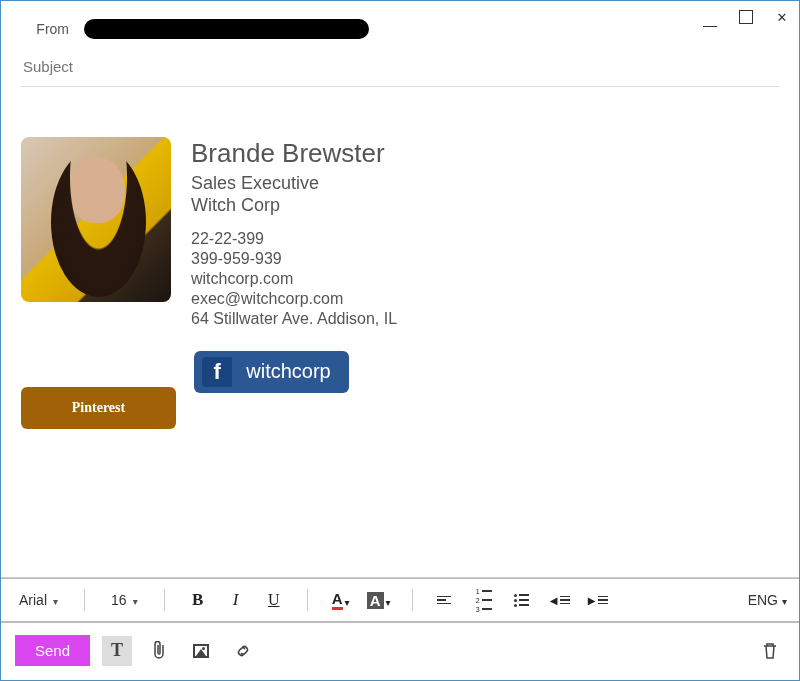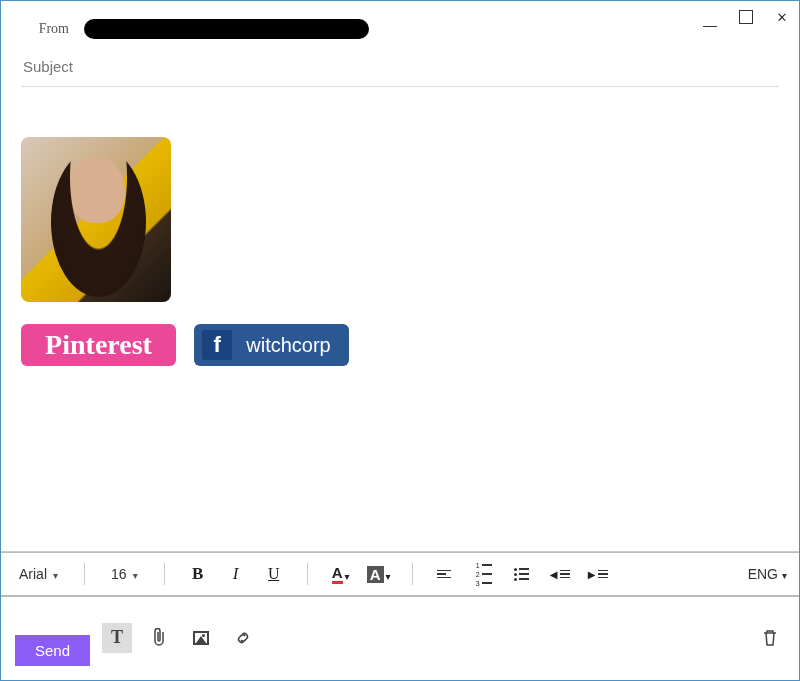--- a/index.html
+++ b/index.html
@@ -45,21 +45,20 @@
     align-items: center;
     padding: 8px 0;
     position: relative;
   }
   .field-label {
     width: 48px;
     text-align: right;
     font-size: 14px;
     color: #555;
     margin-right: 15px;
-    font-family: Liberation Serif, serif;
   }
   .redacted {
     background: #000;
     height: 20px;
     width: 285px;
     border-radius: 10px;
   }
   .to-row { border-bottom: 1px solid #ddd; padding-bottom:12px;}
   .to-input {
     border: none;
@@ -135,21 +134,21 @@
     border-radius: 6px;
     display: flex;
     align-items: center;
     justify-content: center;
     color: #fff;
     font-size: 20px;
     padding: 0 18px;
     gap: 14px;
     min-width:155px;
   }
-  .pinterest { background: #ec4899; font-family: cursive; font-weight:bold; font-size:28px;}
+  .pinterest { background: #a16207; font-family: cursive; font-weight:bold; font-size:14px;margin-top:36px;}
   .facebook { background: #2b5893; }
   .fb-icon {
     background:#1a4480;
     width:30px; height:30px;
     display:flex; align-items:center; justify-content:center;
     font-weight:bold; font-size:22px;
     margin-left:-10px;
     border-radius:3px 0 0 3px;
   }
   .toolbar-area { border-top:1px solid #ccc; }
@@ -192,26 +191,25 @@
   .indent-icon .bars span{width:10px;height:1.5px;background:#333;}
   .lang { margin-left:auto; display:flex; align-items:center; gap:4px; font-size:14px;}
   .lang .caret::after{content:"▾"; font-size:10px;}
   .action-bar {
     display:flex;
     align-items:center;
     padding: 12px 14px 14px 14px;
     gap: 12px;
   }
   .send-btn {
-    background:#8b5cf6;
+    background:#d946ef;
     color:#fff;
     padding:7px 20px;
     font-size:15px;
     border:none;
-    margin-top:26px;
   }
   .action-icon {
     width:30px;height:30px;
     display:flex;align-items:center;justify-content:center;
     color:#444;font-size:18px;
   }
   .action-icon.text{ background:#ddd; font-family:"Times New Roman",serif; font-weight:bold;}
   .trash { margin-left:auto; }
   .img-icon{border:2px solid #444;width:16px;height:14px;position:relative;}
   .img-icon::before{content:"";position:absolute;bottom:0;left:1px;border-left:5px solid transparent;border-right:5px solid transparent;border-bottom:7px solid #444;}
@@ -235,20 +233,30 @@
       <div class="redacted"></div>
     </div>
     <div class="field-row subject-row">
       <input class="subject-input" placeholder="Subject" style="">
     </div>
   </div>
 
   <div class="body-area">
     <div class="signature">
       <div class="avatar"></div>
+      <div class="sig-text">
+        <p class="sig-name">Brande Brewster</p>
+        <p class="sig-title">Sales Executive</p>
+        <p class="sig-company">Witch Corp</p>
+        <p class="sig-line">22-22-399</p>
+        <p class="sig-line">399-959-939</p>
+        <p class="sig-line">witchcorp.com</p>
+        <p class="sig-line">exec@witchcorp.com</p>
+        <p class="sig-line">64 Stillwater Ave. Addison, IL</p>
+      </div>
     </div>
     <div class="social-row">
       <div class="social-btn pinterest">
         <span>Pinterest</span>
       </div>
       <div class="social-btn facebook">
         <span class="fb-icon">f</span>
         <span>witchcorp</span>
       </div>
     </div>

